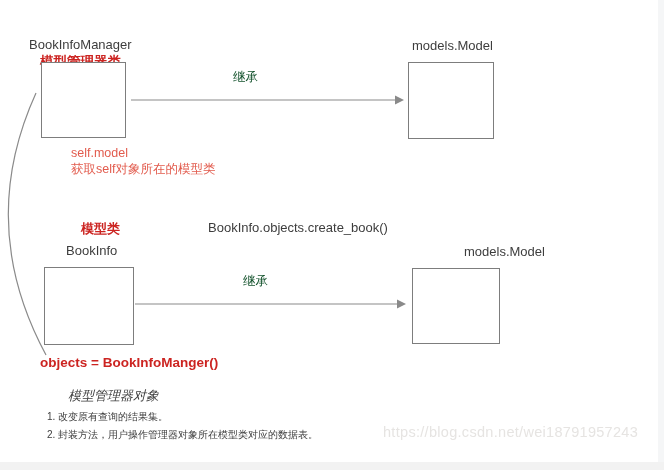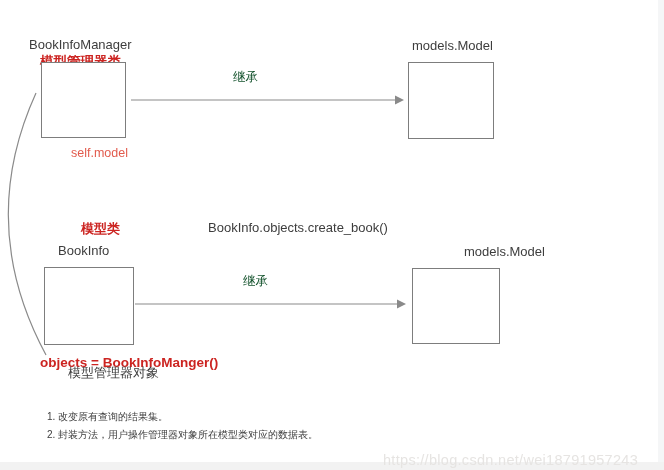--- a/index.html
+++ b/index.html
@@ -61,40 +61,41 @@
   <div class="class-box" style="left:41px; top:62px; width:83px; height:74px;"></div>
 
   <div class="abs small-label" style="left:233px; top:69px;">继承</div>
 
   <div class="abs plain" style="left:412px; top:38px;">models.Model</div>
 
   <div class="class-box" style="left:408px; top:62px; width:84px; height:75px;"></div>
 
   <div class="abs note-red" style="left:49px; top:146px;margin-left:22px;">
     <div>self.model</div>
+    <div>获取self对象所在的模型类</div>
   </div>
 
   <div class="abs plain" style="left:208px; top:188px;margin-top:32px;">BookInfo.objects.create_book()</div>
 
   <div class="abs heading-red" style="left:81px; top:220px; font-size:13px;">模型类</div>
 
-  <div class="abs plain" style="left:58px; top:243px;">BookInfo</div>
+  <div class="abs plain" style="left:66px; top:243px;">BookInfo</div>
 
   <div class="class-box" style="left:44px; top:267px; width:88px; height:76px;"></div>
 
   <div class="abs small-label" style="left:243px; top:273px;">继承</div>
 
   <div class="abs plain" style="left:417px; top:244px;margin-left:47px;">models.Model</div>
 
   <div class="class-box" style="left:412px; top:268px; width:86px; height:74px;"></div>
 
   <div class="abs heading-red" style="left:40px; top:355px;">objects = BookInfoManger()</div>
 
-  <div class="abs plain" style="left:68px; top:364px;">模型管理器对象</div>
+  <div class="abs plain" style="left:68px; top:387px;font-style:italic;">模型管理器对象</div>
 
   <div id="notes-list" class="abs" style="left:47px; top:408px;">
     <div>1. 改变原有查询的结果集。</div>
     <div>2. 封装方法，用户操作管理器对象所在模型类对应的数据表。</div>
   </div>
 
-  <div id="watermark" class="abs" style="left:383px; top:424px;margin-top:28px;">https://blog.csdn.net/wei18791957243</div>
+  <div id="watermark" class="abs" style="left:383px; top:424px;">https://blog.csdn.net/wei18791957243</div>
 
 </div>
 
 </body></html>

